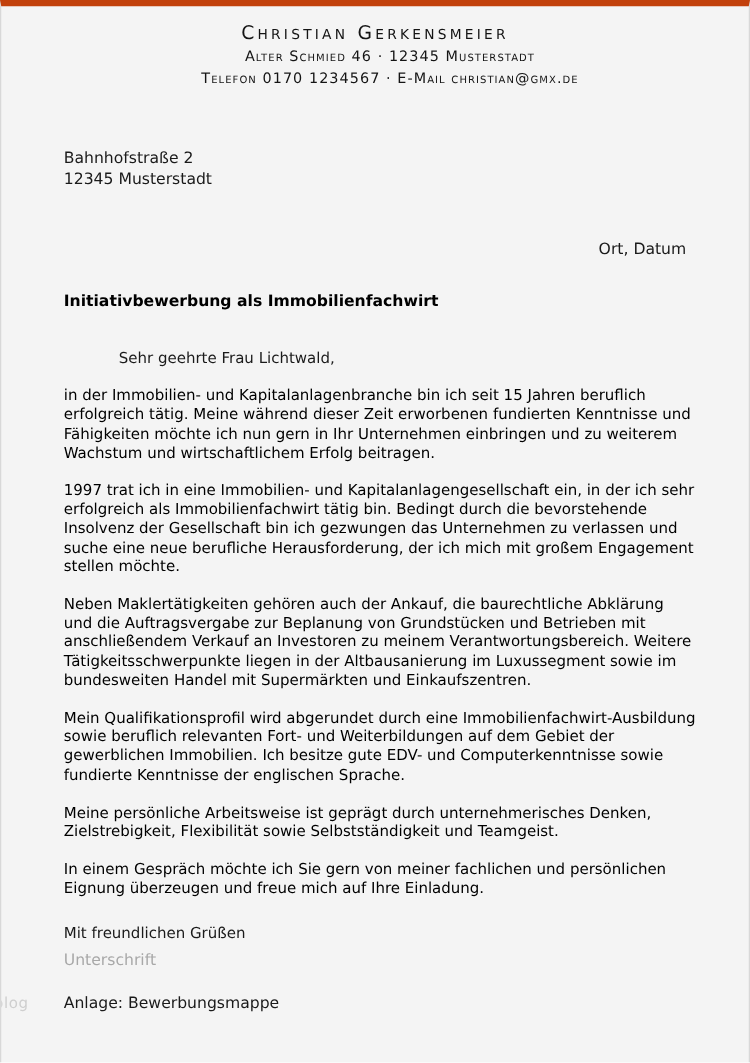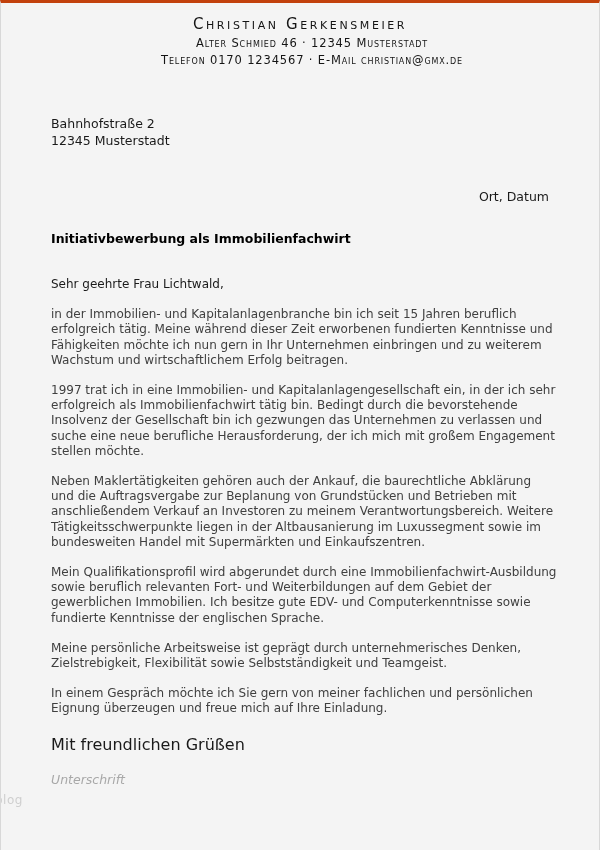--- a/index.html
+++ b/index.html
@@ -11,21 +11,21 @@
     font-family: "DejaVu Sans", "Liberation Sans", sans-serif;
   }
   .page {
     position: relative;
     width: 600px;
     height: 850px;
     box-sizing: border-box;
     background: #f4f4f4;
     border-left: 1px solid #d8d8d8;
     border-right: 1px solid #d8d8d8;
-    border-top: 3px solid #c2410c;
+    border-top: 5px solid #c2410c;
     overflow: hidden;
     color: #1a1a1a;
   }
 
   
   .letterhead {
     padding-top: 12px;
     text-align: center;
   }
   .lh-name {
@@ -72,40 +72,40 @@
     font-size: 12.5px;
     font-weight: bold;
     line-height: 16px;
     color: #000000;
   }
 
   .salutation {
     margin-top: 30px;
     font-size: 12px;
     line-height: 15px;
+    margin-left: 44px;
   }
 
   .para {
     margin-top: 15px;
     font-size: 12px;
     line-height: 15.2px;
-    color: #404040;
+    color: #000000;
     text-align: left;
   }
 
   .closing {
     margin-top: 20px;
-    font-size: 16px;
+    font-size: 12px;
     line-height: 15px;
   }
 
   .signature-placeholder {
-    margin-top: 20px;
+    margin-top: 6px;
     font-size: 12.5px;
-    font-style: italic;
     color: #a8a8a8;
     line-height: 15px;
   }
 
   .enclosure {
     margin-top: 19px;
     font-size: 12.5px;
     line-height: 15px;
   }
 
@@ -149,18 +149,19 @@
     <p class="para">1997 trat ich in eine Immobilien- und Kapitalanlagengesellschaft ein, in der ich sehr erfolgreich als Immobilienfachwirt tätig bin. Bedingt durch die bevorstehende Insolvenz der Gesellschaft bin ich gezwungen das Unternehmen zu verlassen und suche eine neue berufliche Herausforderung, der ich mich mit großem Engagement stellen möchte.</p>
     <p class="para">Neben Maklertätigkeiten gehören auch der Ankauf, die baurechtliche Abklärung und die Auftragsvergabe zur Beplanung von Grundstücken und Betrieben mit anschließendem Verkauf an Investoren zu meinem Verantwortungsbereich. Weitere Tätigkeitsschwerpunkte liegen in der Altbausanierung im Luxussegment sowie im bundesweiten Handel mit Supermärkten und Einkaufszentren.</p>
     <p class="para">Mein Qualifikationsprofil wird abgerundet durch eine Immobilienfachwirt-Ausbildung sowie beruflich relevanten Fort- und Weiterbildungen auf dem Gebiet der gewerblichen Immobilien. Ich besitze gute EDV- und Computerkenntnisse sowie fundierte Kenntnisse der englischen Sprache.</p>
     <p class="para">Meine persönliche Arbeitsweise ist geprägt durch unternehmerisches Denken, Zielstrebigkeit, Flexibilität sowie Selbstständigkeit und Teamgeist.</p>
     <p class="para">In einem Gespräch möchte ich Sie gern von meiner fachlichen und persönlichen Eignung überzeugen und freue mich auf Ihre Einladung.</p>
 
     <div class="closing">Mit freundlichen Grüßen</div>
 
     <div class="signature-placeholder">Unterschrift</div>
 
+    <div class="enclosure">Anlage: Bewerbungsmappe</div>
 
   </div>
 
   <div class="watermark">blog</div>
 
 </div>
 
 </body></html>

